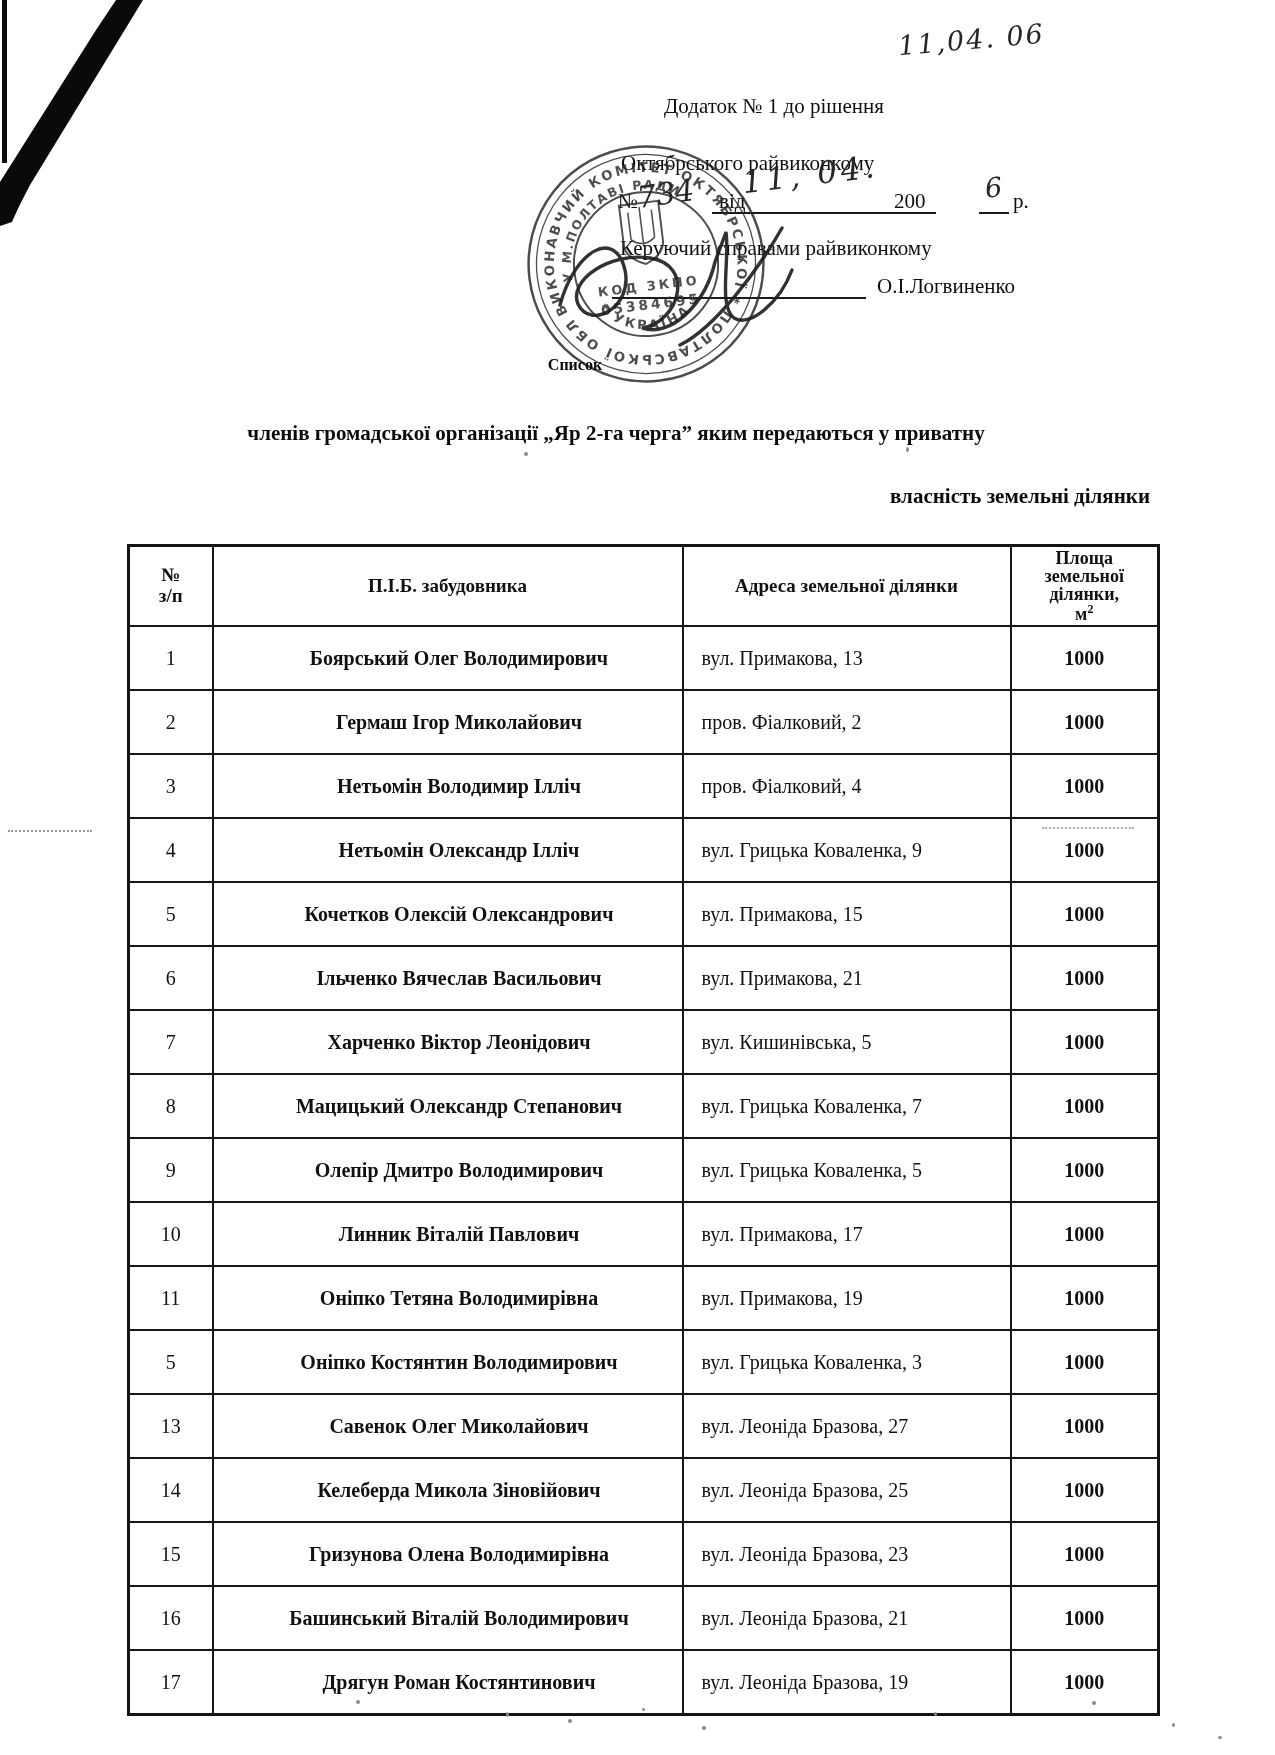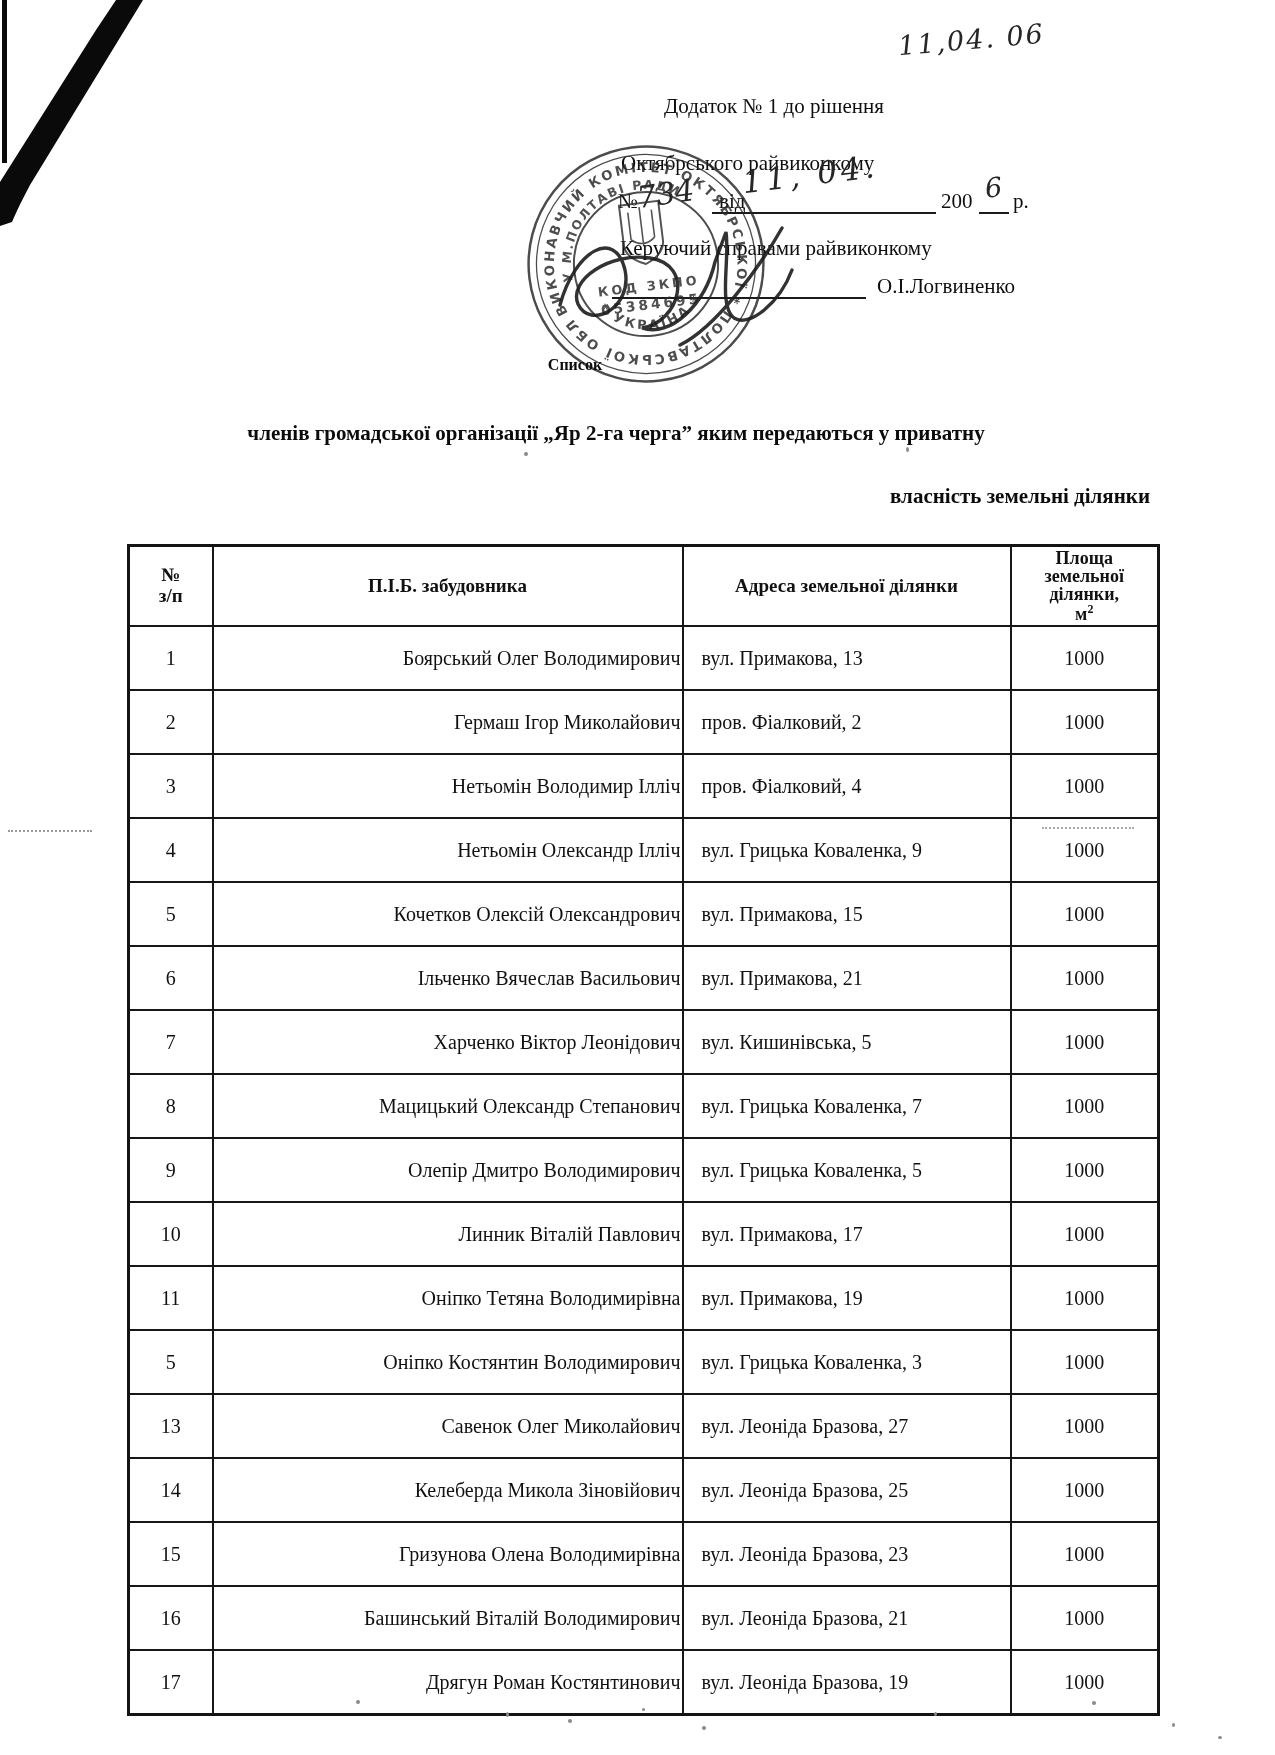--- a/index.html
+++ b/index.html
@@ -23,23 +23,23 @@
     border:3px solid #141414;
     background:transparent;
   }
   .land-table th, .land-table td {
     border:2px solid #171717; overflow:hidden;
   }
   .land-table th { font-weight:bold; font-size:19px; line-height:1.08; text-align:center; vertical-align:middle; padding:2px 2px; }
   .land-table th.area-h { font-size:18px; line-height:1.0; }
   .land-table td { font-size:20px; height:60px; vertical-align:middle; }
   .td-num  { text-align:center; }
-  .td-name { text-align:right; padding-left:24px; }
+  .td-name { text-align:center; padding-left:24px;font-weight:bold; }
   .td-addr { text-align:left; padding-left:18px; }
-  .td-area { text-align:center; }
+  .td-area { text-align:center;font-weight:bold; }
   .land-table sup { font-size:12px; }
 
   .speck { position:absolute; background:#8a8a8a; border-radius:50%; }
   .dashline { position:absolute; height:0; }
 </style>
 </head>
 <body>
 
 <div class="page">
 
@@ -52,21 +52,21 @@
   <div class="abs hw" style="left:898px; top:24px; font-size:27px; letter-spacing:2px; transform:rotate(-5deg);">11,04. 06</div>
 
   <div class="abs doc-line" style="left:621px; top:94px;margin-left:43px;">Додаток № 1 до рішення</div>
   <div class="abs doc-line" style="left:621px; top:151px;">Октябрського райвиконкому</div>
 
   <div class="abs doc-line" style="left:618px; top:189px;">№</div>
   <div class="abs hw" style="left:637px; top:176px; font-size:30px; transform:rotate(-8deg);">734</div>
   <div class="abs doc-line" style="left:679px; top:189px;margin-left:40px;">від</div>
   <div class="abs rule" style="left:712px; top:212px; width:224px;"></div>
   <div class="abs hw" style="left:742px; top:156px; font-size:31px; letter-spacing:4px; transform:rotate(-7deg);">11, 04.</div>
-  <div class="abs doc-line" style="left:941px; top:189px;">200</div>
+  <div class="abs doc-line" style="left:894px; top:189px;">200</div>
   <div class="abs rule" style="left:979px; top:212px; width:30px;"></div>
   <div class="abs hw" style="left:985px; top:172px; font-size:27px; transform:rotate(-6deg);">6</div>
   <div class="abs doc-line" style="left:1013px; top:189px;">р.</div>
 
   <div class="abs doc-line" style="left:620px; top:236px;">Керуючий справами райвиконкому</div>
   <div class="abs rule" style="left:612px; top:297px; width:254px;"></div>
   <div class="abs doc-line" style="left:877px; top:274px;">О.І.Логвиненко</div>
 
   <svg class="abs" style="left:498px; top:116px; opacity:0.82;" width="296" height="296" viewBox="0 0 300 300">
     <g transform="rotate(-7 150 150)" fill="none" stroke="#262626">

